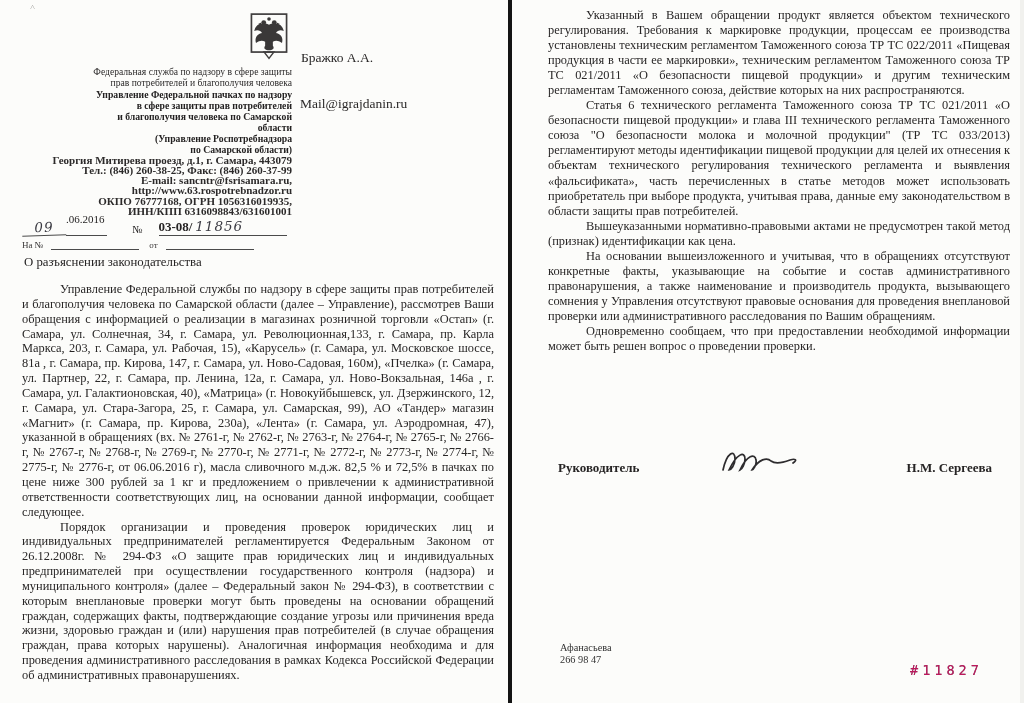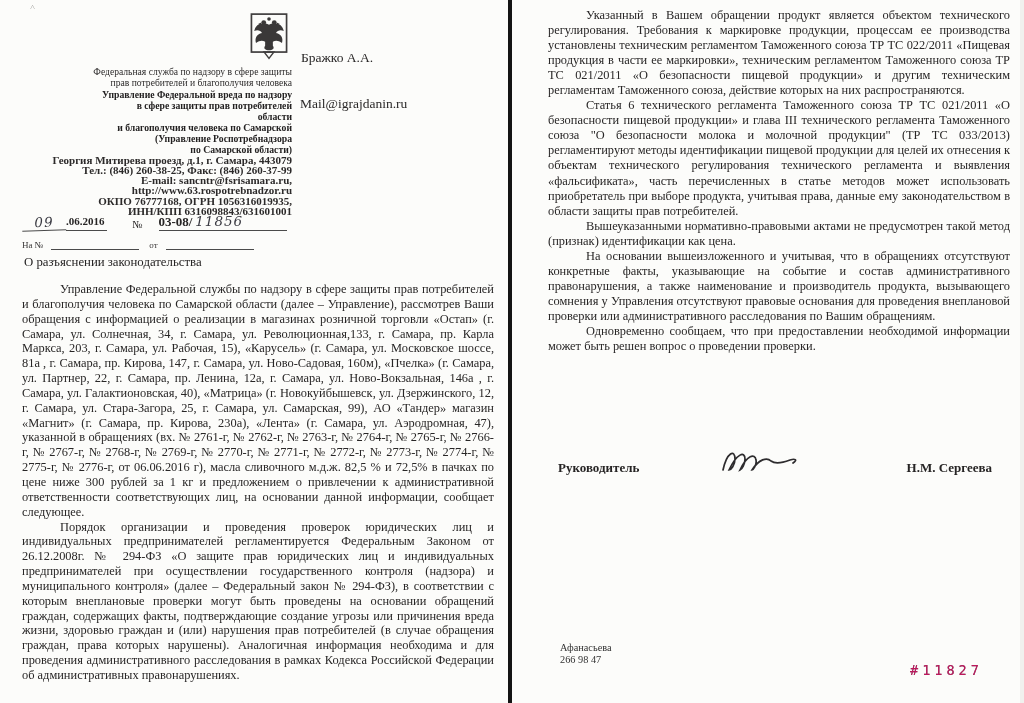--- a/index.html
+++ b/index.html
@@ -19,21 +19,21 @@
   .emblem{height:52px;margin-bottom:3px;}
   .lh-reg{font-size:9.6px;line-height:10.8px;color:#2c2a2a;}
   .lh-bold{font-size:9.7px;line-height:11px;font-weight:bold;color:#232121;}
   .lh-contact{font-size:11px;line-height:10.3px;color:#2c2a2a;font-weight:bold;}
 
   
   .refrow1{position:absolute;left:22px;top:213px;width:290px;display:flex;align-items:flex-end;font-size:11px;}
   .hand{font-family:"DejaVu Serif",serif;font-style:italic;color:#3a3a42;font-size:13.5px;letter-spacing:1px;transform:rotate(-2deg);}
   .u{border-bottom:1.2px solid #4a4a4a;}
   .date-hand{display:inline-block;width:44px;text-align:center;}
-  .date-print{font-weight:bold;padding:0 2px 3px 0;}
+  .date-print{font-weight:normal;padding:0 2px 10px 0;}
   .num-sign{margin-left:26px;margin-right:16px;font-size:10.5px;padding-bottom:1px;}
   .num-group{display:inline-block;min-width:128px;text-align:left;padding-bottom:0;}
   .num-prefix{font-weight:bold;font-size:13px;}
   .refrow2{position:absolute;left:22px;top:238px;width:290px;display:flex;align-items:flex-end;font-size:9px;color:#3a3838;}
   .blank-line{display:inline-block;height:11px;}
 
   
   .recipient-name{position:absolute;left:301px;top:50px;font-size:13.5px;color:#2a2828;}
   .recipient-email{position:absolute;left:300px;top:96px;font-size:13.5px;color:#2a2828;}
 
@@ -76,24 +76,24 @@
             <circle cx="24.5" cy="15" r="3.4"></circle>
             <circle cx="39.5" cy="15" r="3.4"></circle>
             <path d="M21 15 l-4.5 2 4 1.5 z"></path>
             <path d="M43 15 l4.5 2 -4 1.5 z"></path>
             <path d="M32 18 C22 13 13 17 11 27 C16 25 20 26.5 22 30 C14 31.5 11.5 38 13.5 44 C19 40 23 40 26.5 42.5 L26.5 48 C23.5 52 27 54.5 32 54.5 C37 54.5 40.5 52 37.5 48 L37.5 42.5 C41 40 45 40 50.5 44 C52.5 38 50 31.5 42 30 C44 26.5 48 25 53 27 C51 17 42 13 32 18 Z"></path>
           </g>
         </svg>
       </div>
       <div class="lh-reg">Федеральная служба по надзору в сфере защиты</div>
       <div class="lh-reg">прав потребителей и благополучия человека</div>
-      <div class="lh-bold">Управление Федеральной вреда по надзору</div>
+      <div class="lh-bold">Управление Федеральной пачках по надзору</div>
       <div class="lh-bold">в сфере защиты прав потребителей</div>
+      <div class="lh-bold">и благополучия человека по Самарской</div>
       <div class="lh-bold">области</div>
-      <div class="lh-bold">и благополучия человека по Самарской</div>
       <div class="lh-bold">(Управление Роспотребнадзора</div>
       <div class="lh-bold">по Самарской области)</div>
       <div class="lh-contact">
         <div>Георгия Митирева проезд, д.1, г. Самара, 443079</div>
         <div>Тел.: (846) 260-38-25, Факс: (846) 260-37-99</div>
         <div>E-mail: sancntr@fsrisamara.ru,</div>
         <div>http://www.63.rospotrebnadzor.ru</div>
         <div>ОКПО 76777168, ОГРН 1056316019935,</div>
         <div>ИНН/КПП 6316098843/631601001</div>
       </div>

